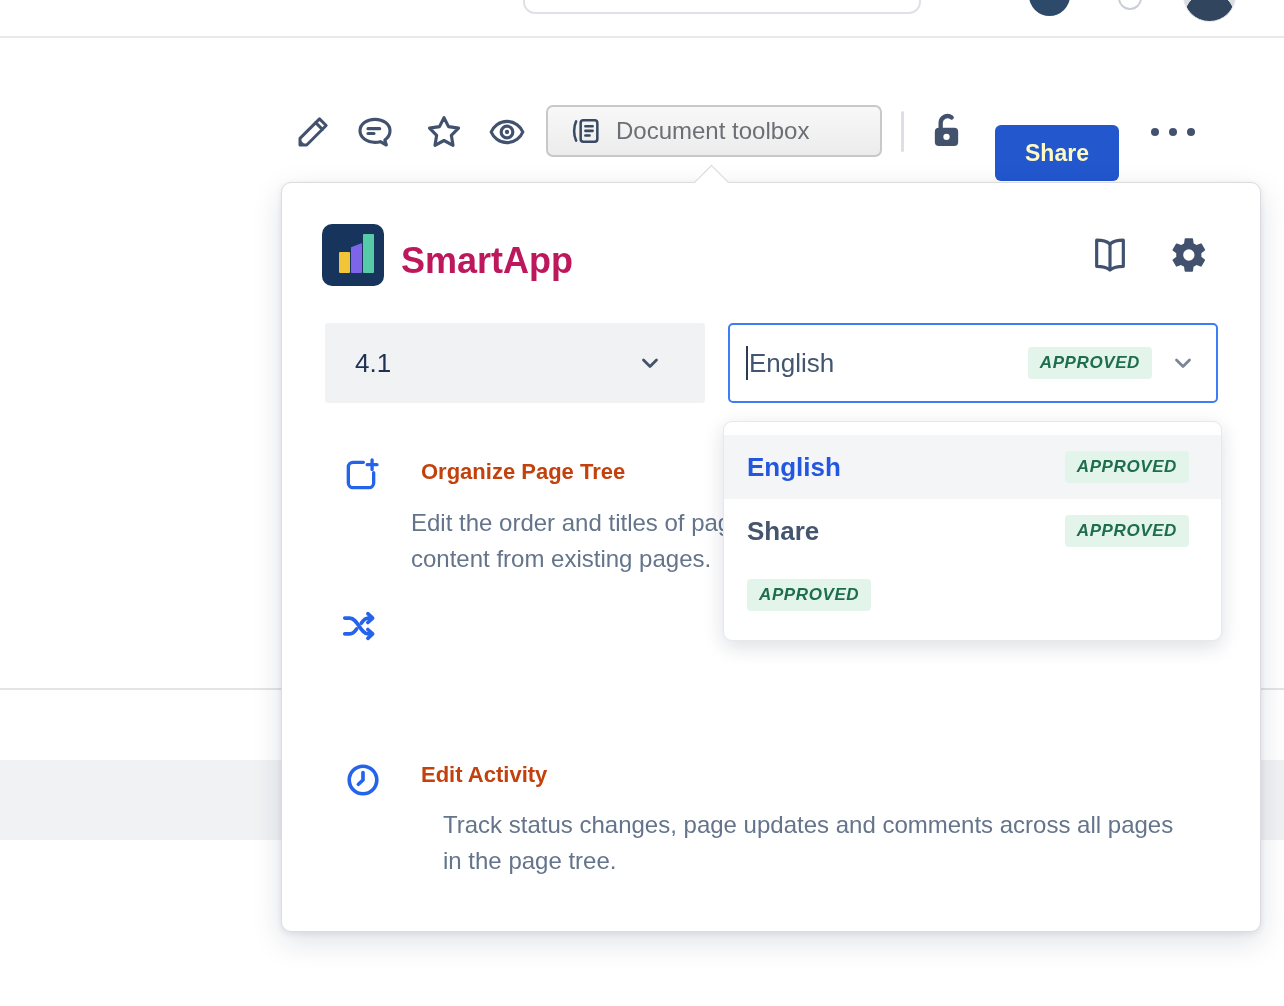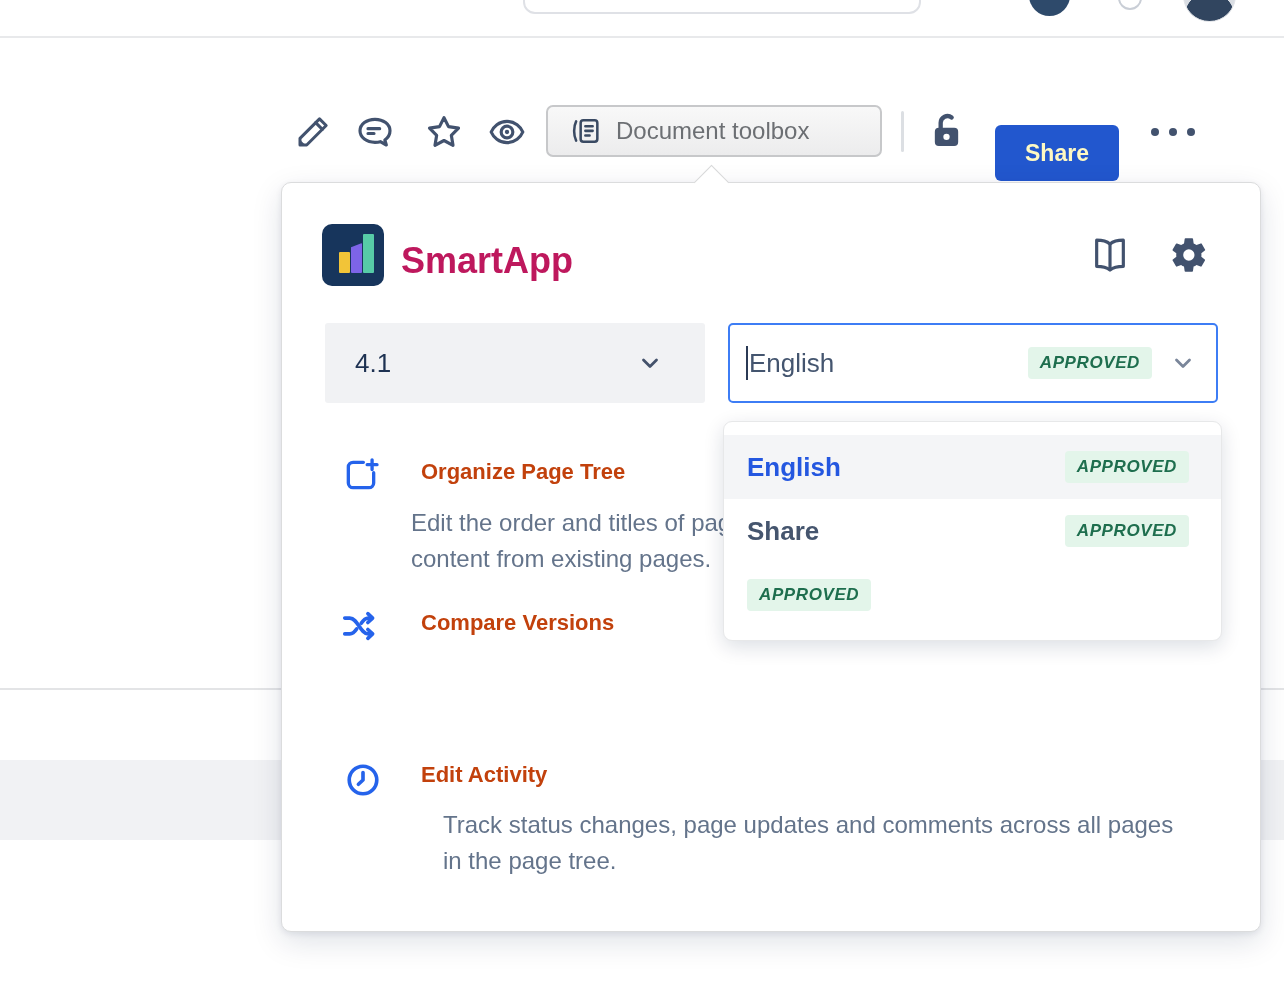--- a/index.html
+++ b/index.html
@@ -281,21 +281,20 @@
   <div class="feature-desc f1-desc">Edit the order and titles of pages in the page tree or reuse
 content from existing pages.</div>
 
   <span class="feature-icon f2-icon">
     <svg viewBox="0 0 24 24" fill="none" stroke="#2563EB" stroke-width="2.3" stroke-linecap="round" stroke-linejoin="round">
       <path d="M3 7h3.2c5 0 6.6 10 11.6 10h2.2"></path>
       <path d="M3 17h3.2c1.9 0 3.3-1.5 4.4-3.2M20 7h-2.2c-1.9 0-3.3 1.6-4.4 3.3"></path>
       <path d="M17.6 4.2L20.6 7l-3 2.8M17.6 14.2l3 2.8-3 2.8"></path>
     </svg>
   </span>
-  <div class="feature-title f2-title">Compare Versions</div>
 
   <span class="feature-icon f3-icon">
     <svg viewBox="0 0 24 24" fill="none" stroke="#2563EB" stroke-width="2.3" stroke-linecap="round" stroke-linejoin="round">
       <circle cx="12" cy="12" r="8.7"></circle>
       <path d="M12 7.3V12l-2.9 2.7"></path>
     </svg>
   </span>
   <div class="feature-title f3-title">Edit Activity</div>
   <div class="feature-desc f3-desc">Track status changes, page updates and comments across all pages
 in the page tree.</div>

